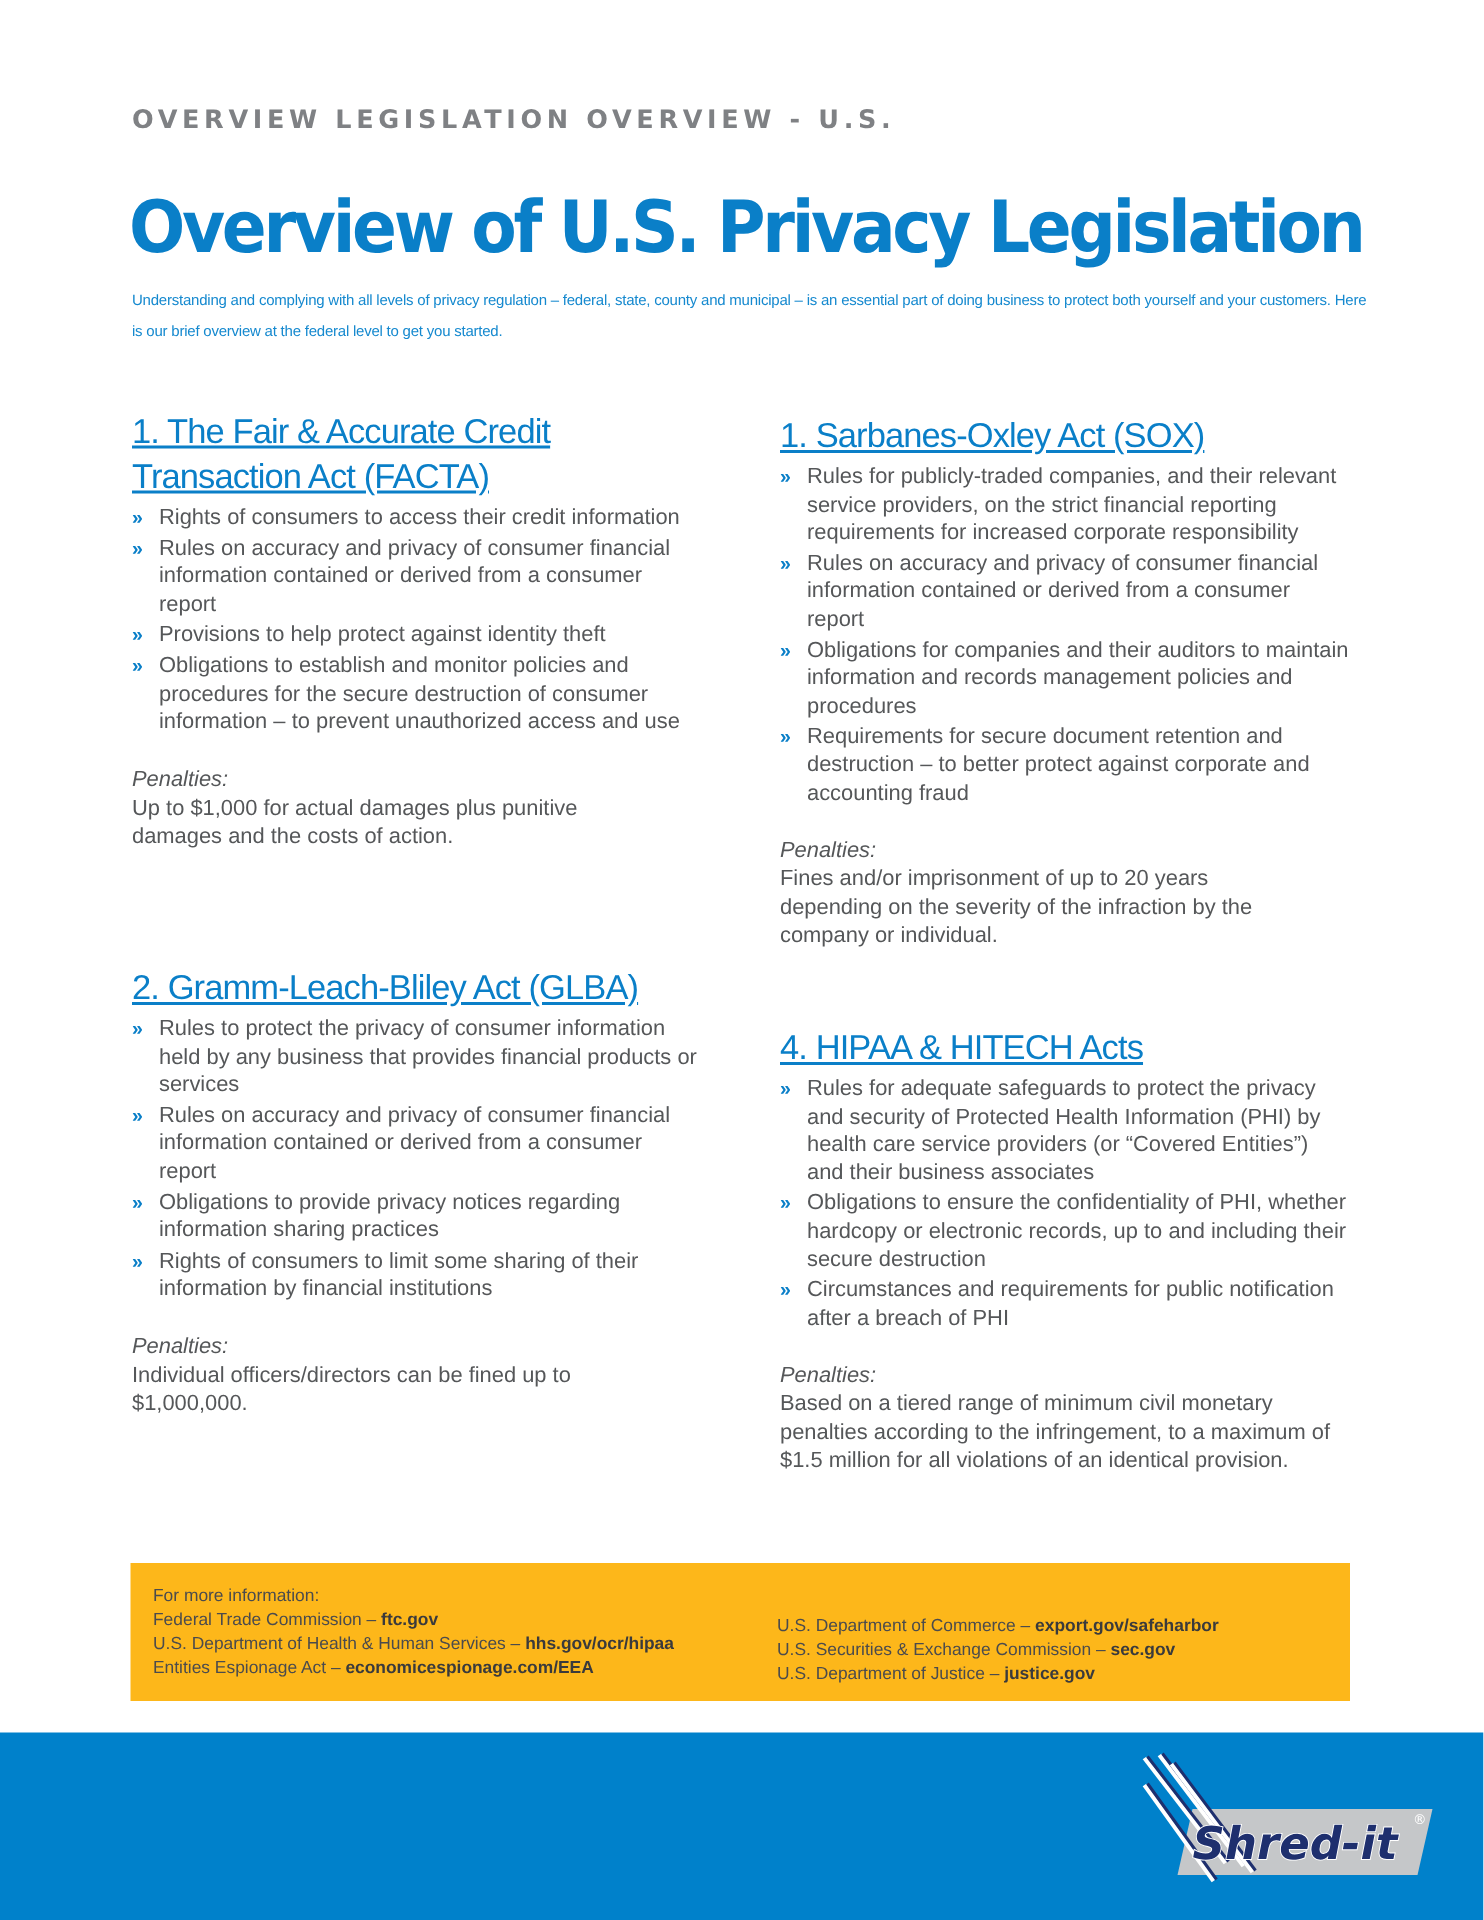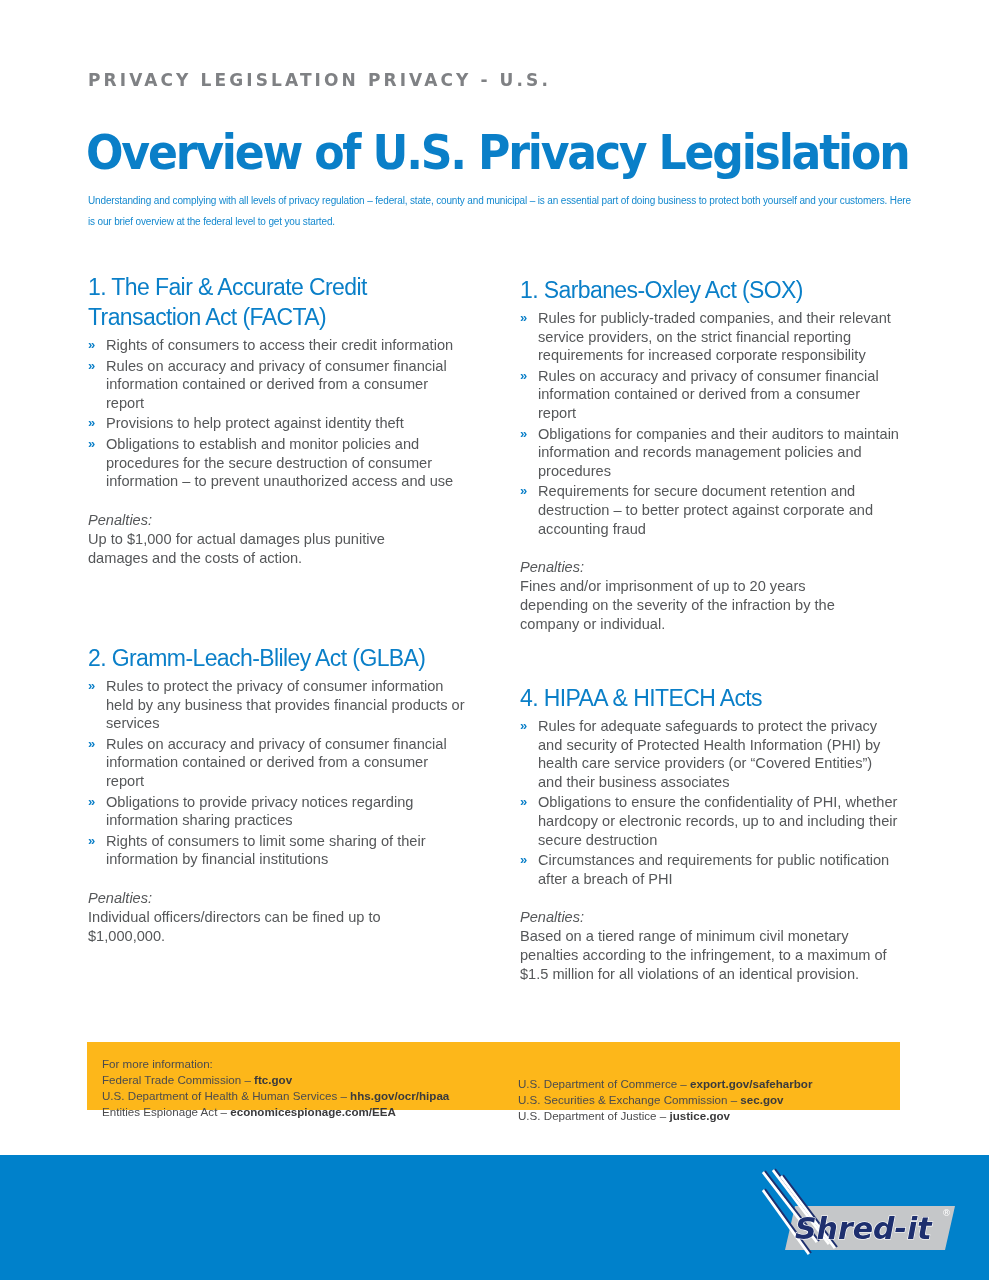--- a/index.html
+++ b/index.html
@@ -22,56 +22,56 @@
     font-size: 10px; line-height: 21px; color: #1589cf; letter-spacing: -0.15px;
   }
 
   .col { position: absolute; width: 380px; }
   .col-left { left: 88px; top: 272px; }
   .col-right { left: 520px; top: 275px; }
 
   .sec { margin-bottom: 16px; }
   .sec-title {
     font-size: 23px; line-height: 30px; color: #0a7fc8; letter-spacing: -0.6px;
-    margin-bottom: 4px; font-weight: normal;
+    margin-bottom: 4px; font-weight: normal; text-decoration: underline;
   }
   ul.bullets { list-style: none; }
   ul.bullets li {
     position: relative; padding-left: 18px;
     font-size: 14.6px; line-height: 18.6px; color: #555759; margin-bottom: 2px;
   }
   ul.bullets li .chev {
     position: absolute; left: 0; top: 0; color: #0a7fc8; font-size: 13px; font-weight: bold;
   }
   .pen-label { font-style: italic; font-size: 14.6px; line-height: 19px; margin-top: 20px; color: #555759; }
   .pen-text { font-size: 14.6px; line-height: 19px; color: #555759; }
   .pen-text + .pen-text { margin-top: 4px; margin-left: 44px; }
 
   .col-left .s1 { height: 355px; }
   .col-left .s2 { margin-top: 0; }
   .col-right .s3 { height: 392px; }
 
   .info-box {
-    position: absolute; left: 87px; top: 1042px; width: 813px; height: 68px;
+    position: absolute; left: 87px; top: 1042px; width: 813px; height: 92px;
     background: #fdb71a; padding: 14px 15px 0 15px; font-size: 11.6px; color: #4b4b4d;
   }
   .info-left { position: absolute; left: 15px; top: 14px; }
   .info-right { position: absolute; left: 431px; top: 34px; }
   .info-line { line-height: 16px; white-space: nowrap; }
   .info-line b { font-weight: bold; color: #3a3a3c; }
 
   .footer {
     position: absolute; left: 0; top: 1155px; width: 989px; height: 125px; background: #0081cb;
   }
   .logo { position: absolute; left: 755px; top: 1164px; width: 210px; height: 100px; }
 </style>
 </head>
 <body>
 
-<div class="kicker">PRIVACY LEGISLATION PRIVACY - U.S.</div>
+<div class="kicker">OVERVIEW LEGISLATION OVERVIEW - U.S.</div>
 <h1 class="title">Overview of U.S. Privacy Legislation</h1>
 <p class="intro">Understanding and complying with all levels of privacy regulation – federal, state, county and municipal – is an essential part of doing business to protect both yourself and your customers. Here is our brief overview at the federal level to get you started.</p>
 
 <div class="col col-left">
   <section class="sec s1">
     <h2 class="sec-title" style="width:320px;">1. The Fair &amp; Accurate Credit Transaction Act (FACTA)</h2>
     <ul class="bullets">
       <li><span class="chev">»</span><span>Rights of consumers to access their credit information</span></li>
       <li><span class="chev">»</span><span>Rules on accuracy and privacy of consumer financial information contained or derived from a consumer report</span></li>
       <li><span class="chev">»</span><span>Provisions to help protect against identity theft</span></li>

